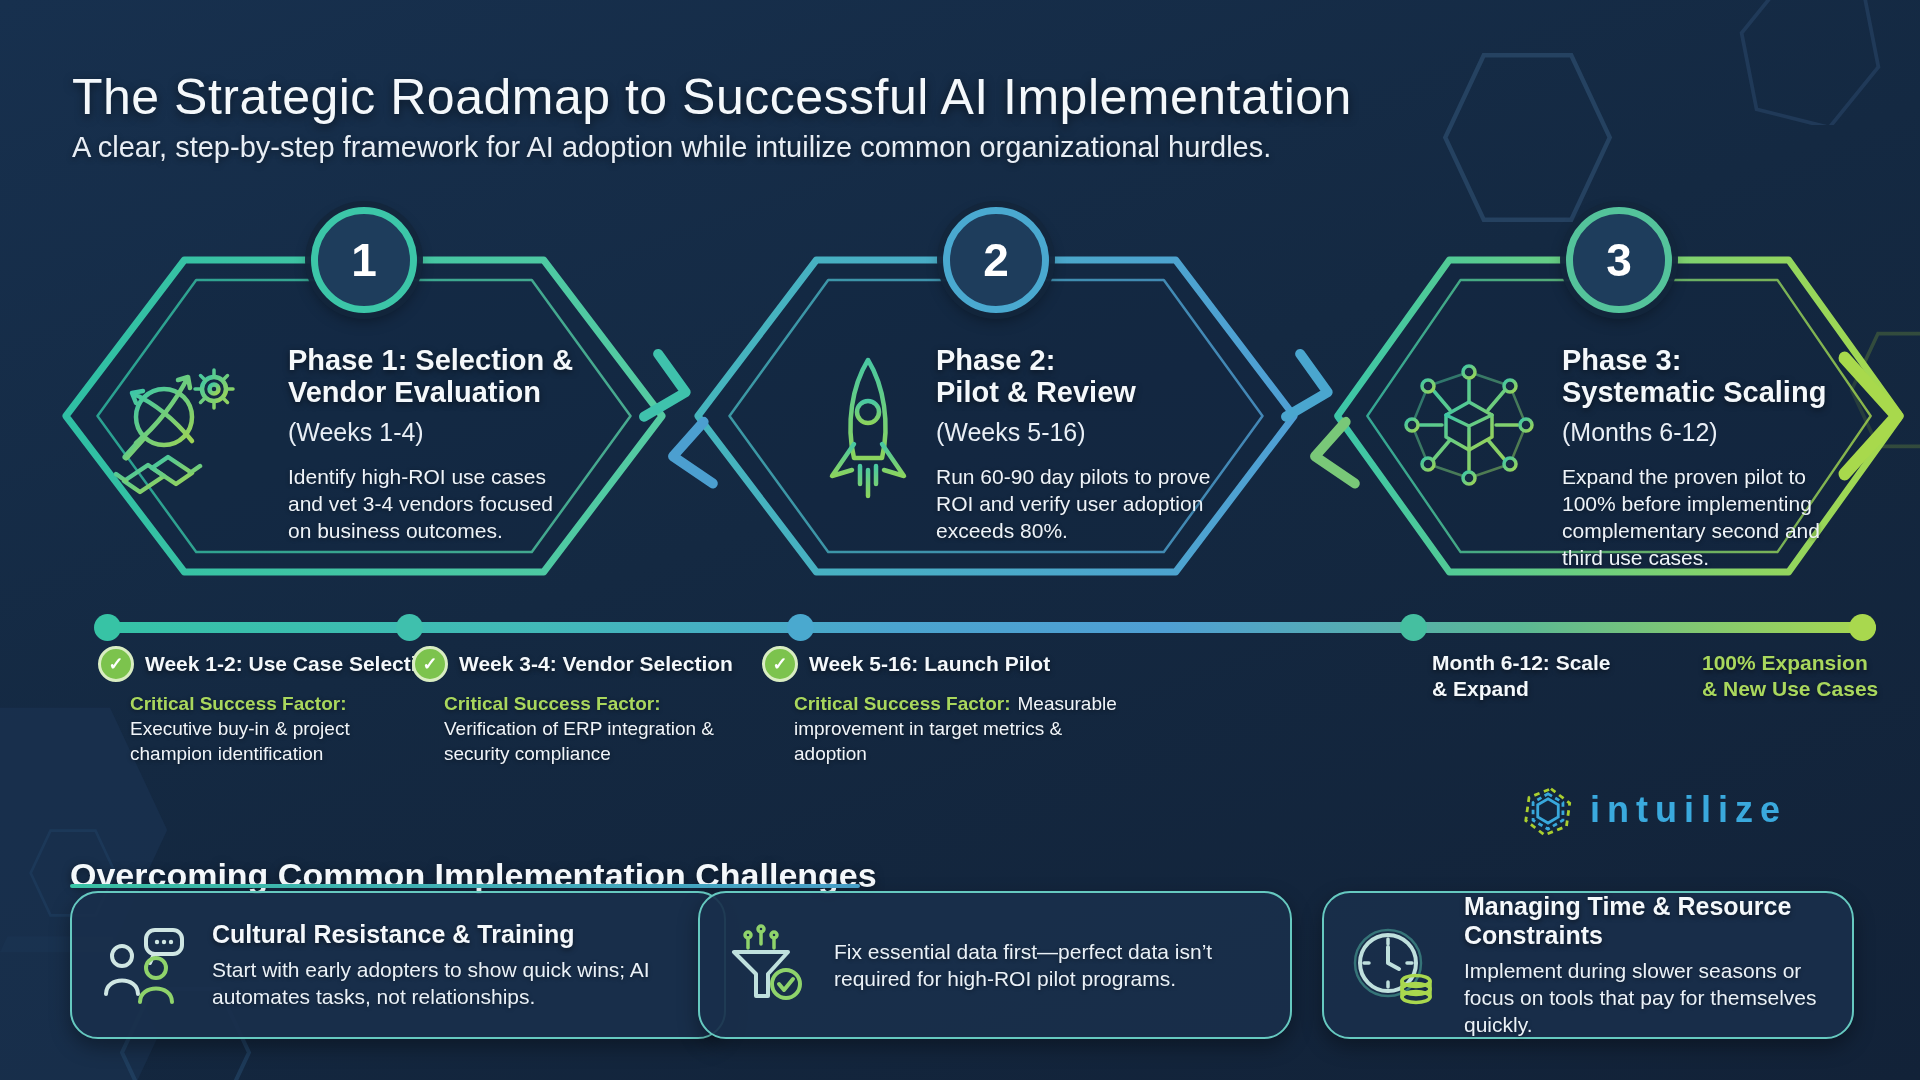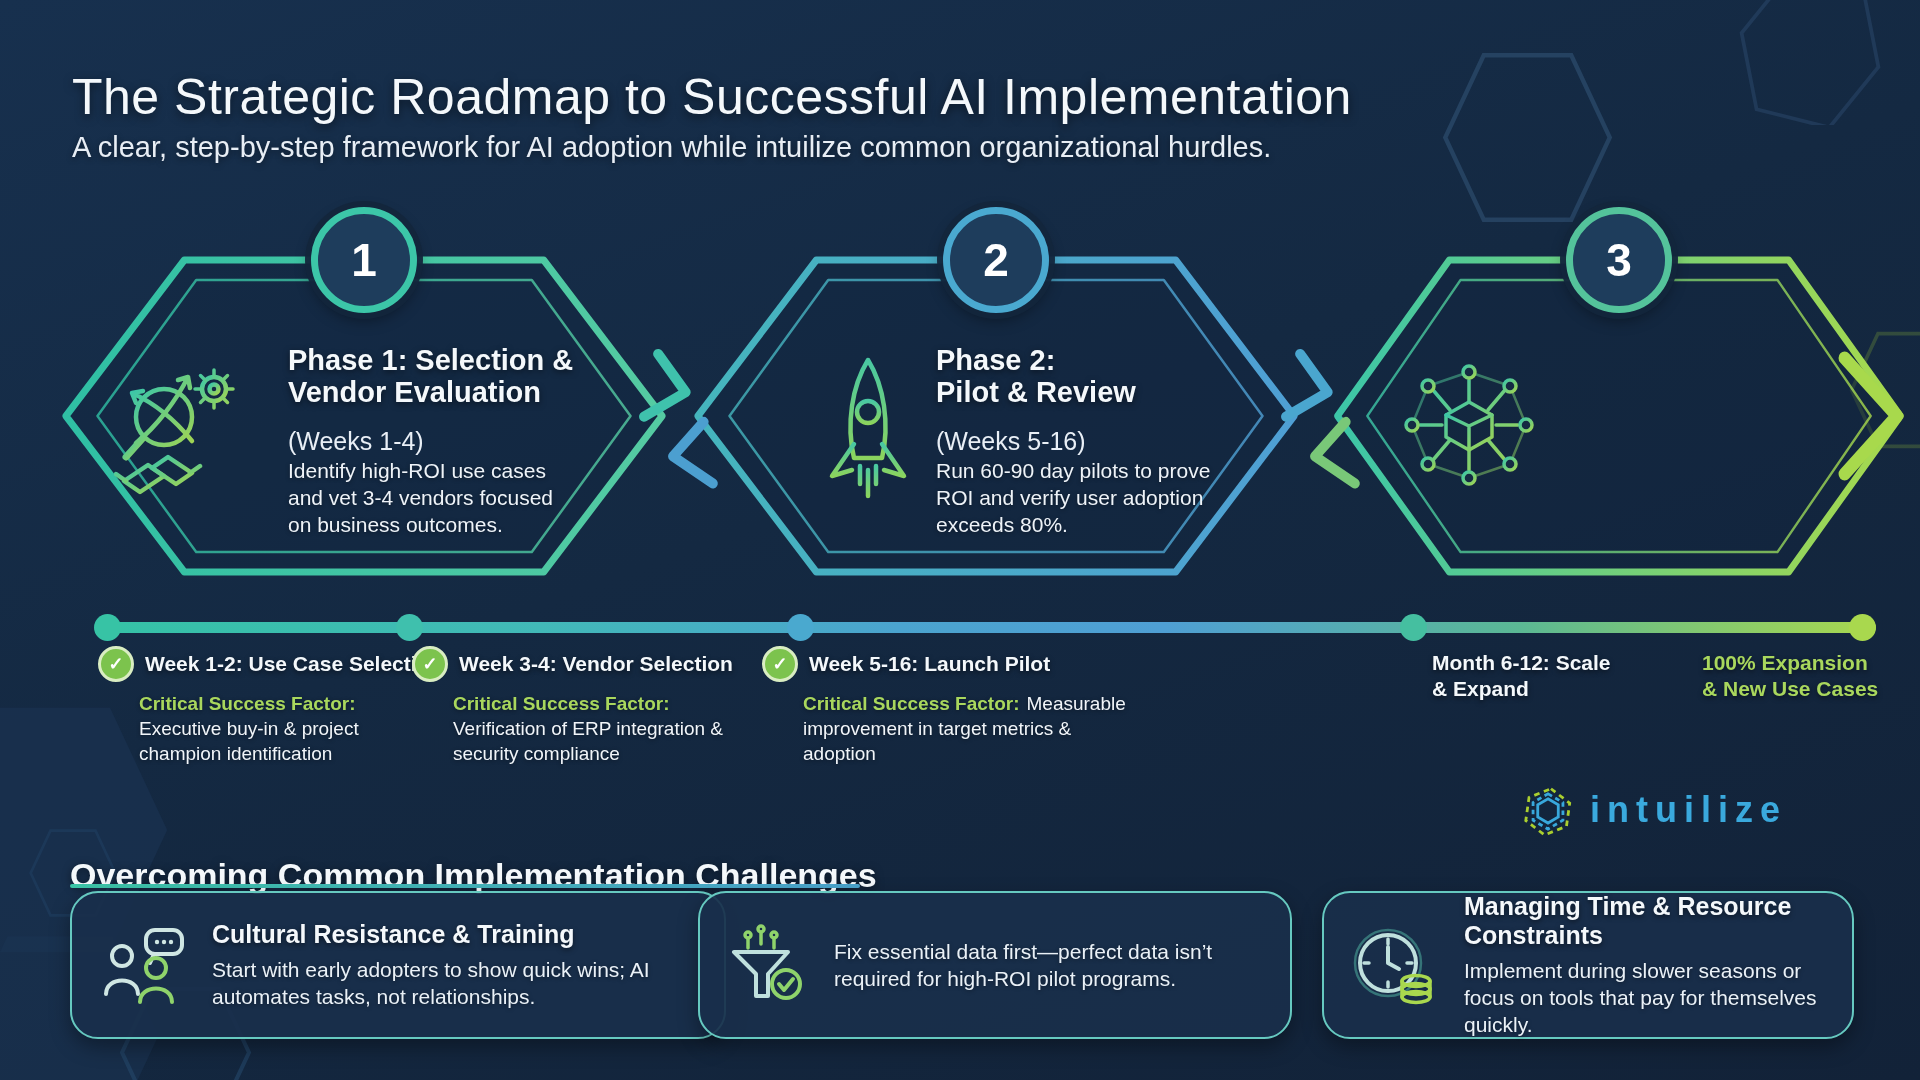--- a/index.html
+++ b/index.html
@@ -37,40 +37,40 @@
   .p3 .badge{border-color:#54c39b}
   .phase-icon{position:absolute;z-index:2}
   .p1 .phase-icon{left:56px;top:165px}
   .p2 .phase-icon{left:128px;top:158px}
   .p3 .phase-icon{left:74px;top:168px}
   .phase-text{position:absolute;left:230px;top:148px;width:330px;z-index:2}
   .p2 .phase-text{left:246px}
   .p3 .phase-text{left:232px;width:315px}
   .phase-title span{display:block;font-size:29px;font-weight:700;line-height:32px;
     text-shadow:0 2px 6px rgba(0,0,0,.5)}
-  .phase-time{font-size:25px;color:#e9eff6;margin-top:18px;line-height:31px}
-  .phase-desc{font-size:21px;line-height:27px;color:#eef3f8;width:285px;
+  .phase-time{font-size:25px;color:#e9eff6;margin-top:9px;line-height:31px}
+  .phase-desc{font-size:21px;line-height:27px;margin-top:15px;color:#eef3f8;width:285px;
     text-shadow:0 1px 4px rgba(0,0,0,.4)}
   .p3 .phase-desc{width:300px}
 
   .gap-arrows{position:absolute;top:348px;z-index:1}
   .gap-arrows polyline{fill:none;stroke-width:10;stroke-linecap:round;stroke-linejoin:round}
 
   
   .tl-line{left:96px;top:622px;width:1780px;height:11px;border-radius:6px;
     background:linear-gradient(90deg,#35c2a6 0%,#42b9b8 25%,#4ba4cf 45%,#4f9fd4 60%,#5bb894 80%,#a9d84e 100%)}
   .tl-dot{position:absolute;top:614px;width:27px;height:27px;border-radius:50%}
 
   .milestone{position:absolute;top:646px}
   .ms-head{display:flex;align-items:center;gap:11px}
   .check{width:30px;height:30px;border-radius:50%;background:#7cc34d;border:3px solid #d9edc2;
     display:flex;align-items:center;justify-content:center;color:#fff;font-size:18px;font-weight:700;flex:0 0 auto}
   .ms-label{font-size:21px;font-weight:700;line-height:26px;text-shadow:0 2px 5px rgba(0,0,0,.5)}
   .ms-label.lime{color:#a9d75d}
-  .csf{margin-left:41px;margin-top:9px;font-size:19px;line-height:25px;width:290px;
+  .csf{margin-left:32px;margin-top:9px;font-size:19px;line-height:25px;width:290px;
     text-shadow:0 1px 4px rgba(0,0,0,.4)}
   .csf-label{display:block;color:#a9d75d;font-weight:700}
   .csf-text{display:block;color:#f1f5f9}
   .csf.inline{width:330px}
   .csf.inline .csf-label{display:inline;margin-right:7px}
   .csf.inline .csf-text{display:inline}
   .m4{width:195px}
   .m5{width:185px}
 
   
@@ -246,20 +246,28 @@
         <circle cx="65" cy="8" r="6" fill="#152a43"></circle>
           <circle cx="106" cy="22" r="6" fill="#152a43"></circle>
         <circle cx="122" cy="61" r="6" fill="#152a43"></circle>
           <circle cx="106" cy="100" r="6" fill="#152a43"></circle>
         <circle cx="65" cy="114" r="6" fill="#152a43"></circle>
           <circle cx="24" cy="100" r="6" fill="#152a43"></circle>
         <circle cx="8" cy="61" r="6" fill="#152a43"></circle>
           <circle cx="24" cy="22" r="6" fill="#152a43"></circle>
       </g>
     </svg>
+    <div class="phase-text">
+      <div class="phase-title">
+        <span>Phase 3:</span>
+        <span>Systematic Scaling</span>
+      </div>
+      <div class="phase-time">(Months 6-12)</div>
+      <div class="phase-desc">Expand the proven pilot to 100% before implementing complementary second and third use cases.</div>
+    </div>
   </section>
 
   <div class="abs tl-line"></div>
   <span class="tl-dot" style="left:94px;background:#37c3a5"></span>
   <span class="tl-dot" style="left:396px;background:#3fc0ad"></span>
   <span class="tl-dot" style="left:787px;background:#4aa9cf"></span>
   <span class="tl-dot" style="left:1400px;background:#45bfa0"></span>
   <span class="tl-dot" style="left:1849px;background:#a9d84e"></span>
 
   <div class="milestone" style="left:98px">

